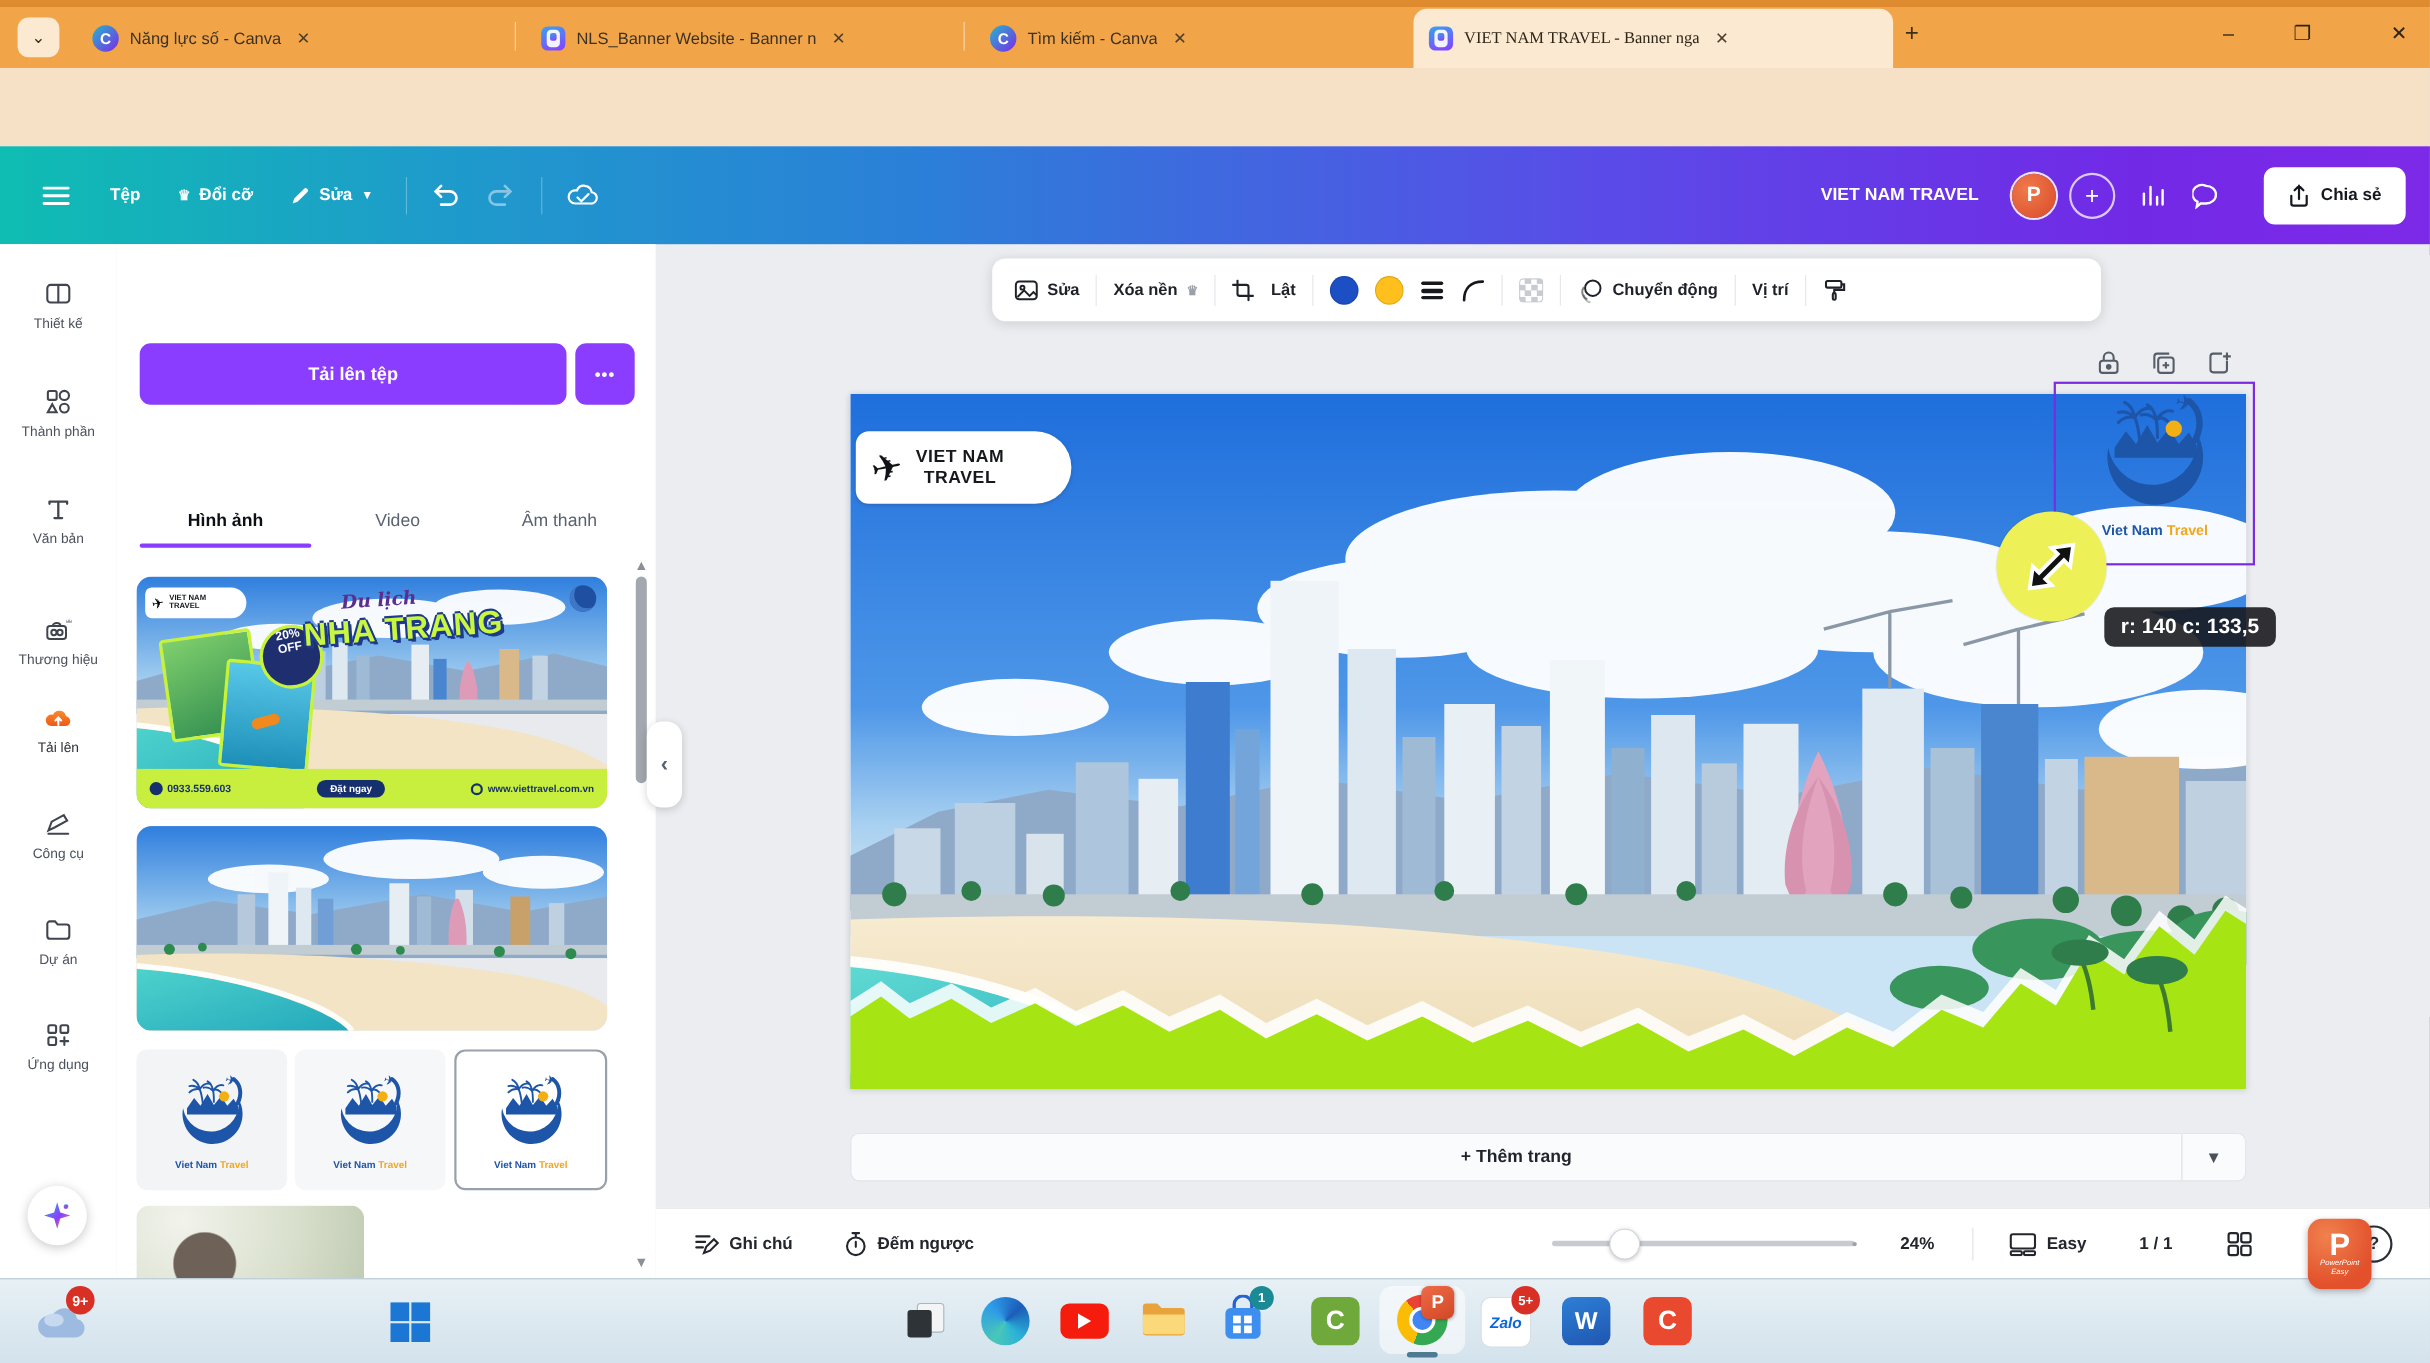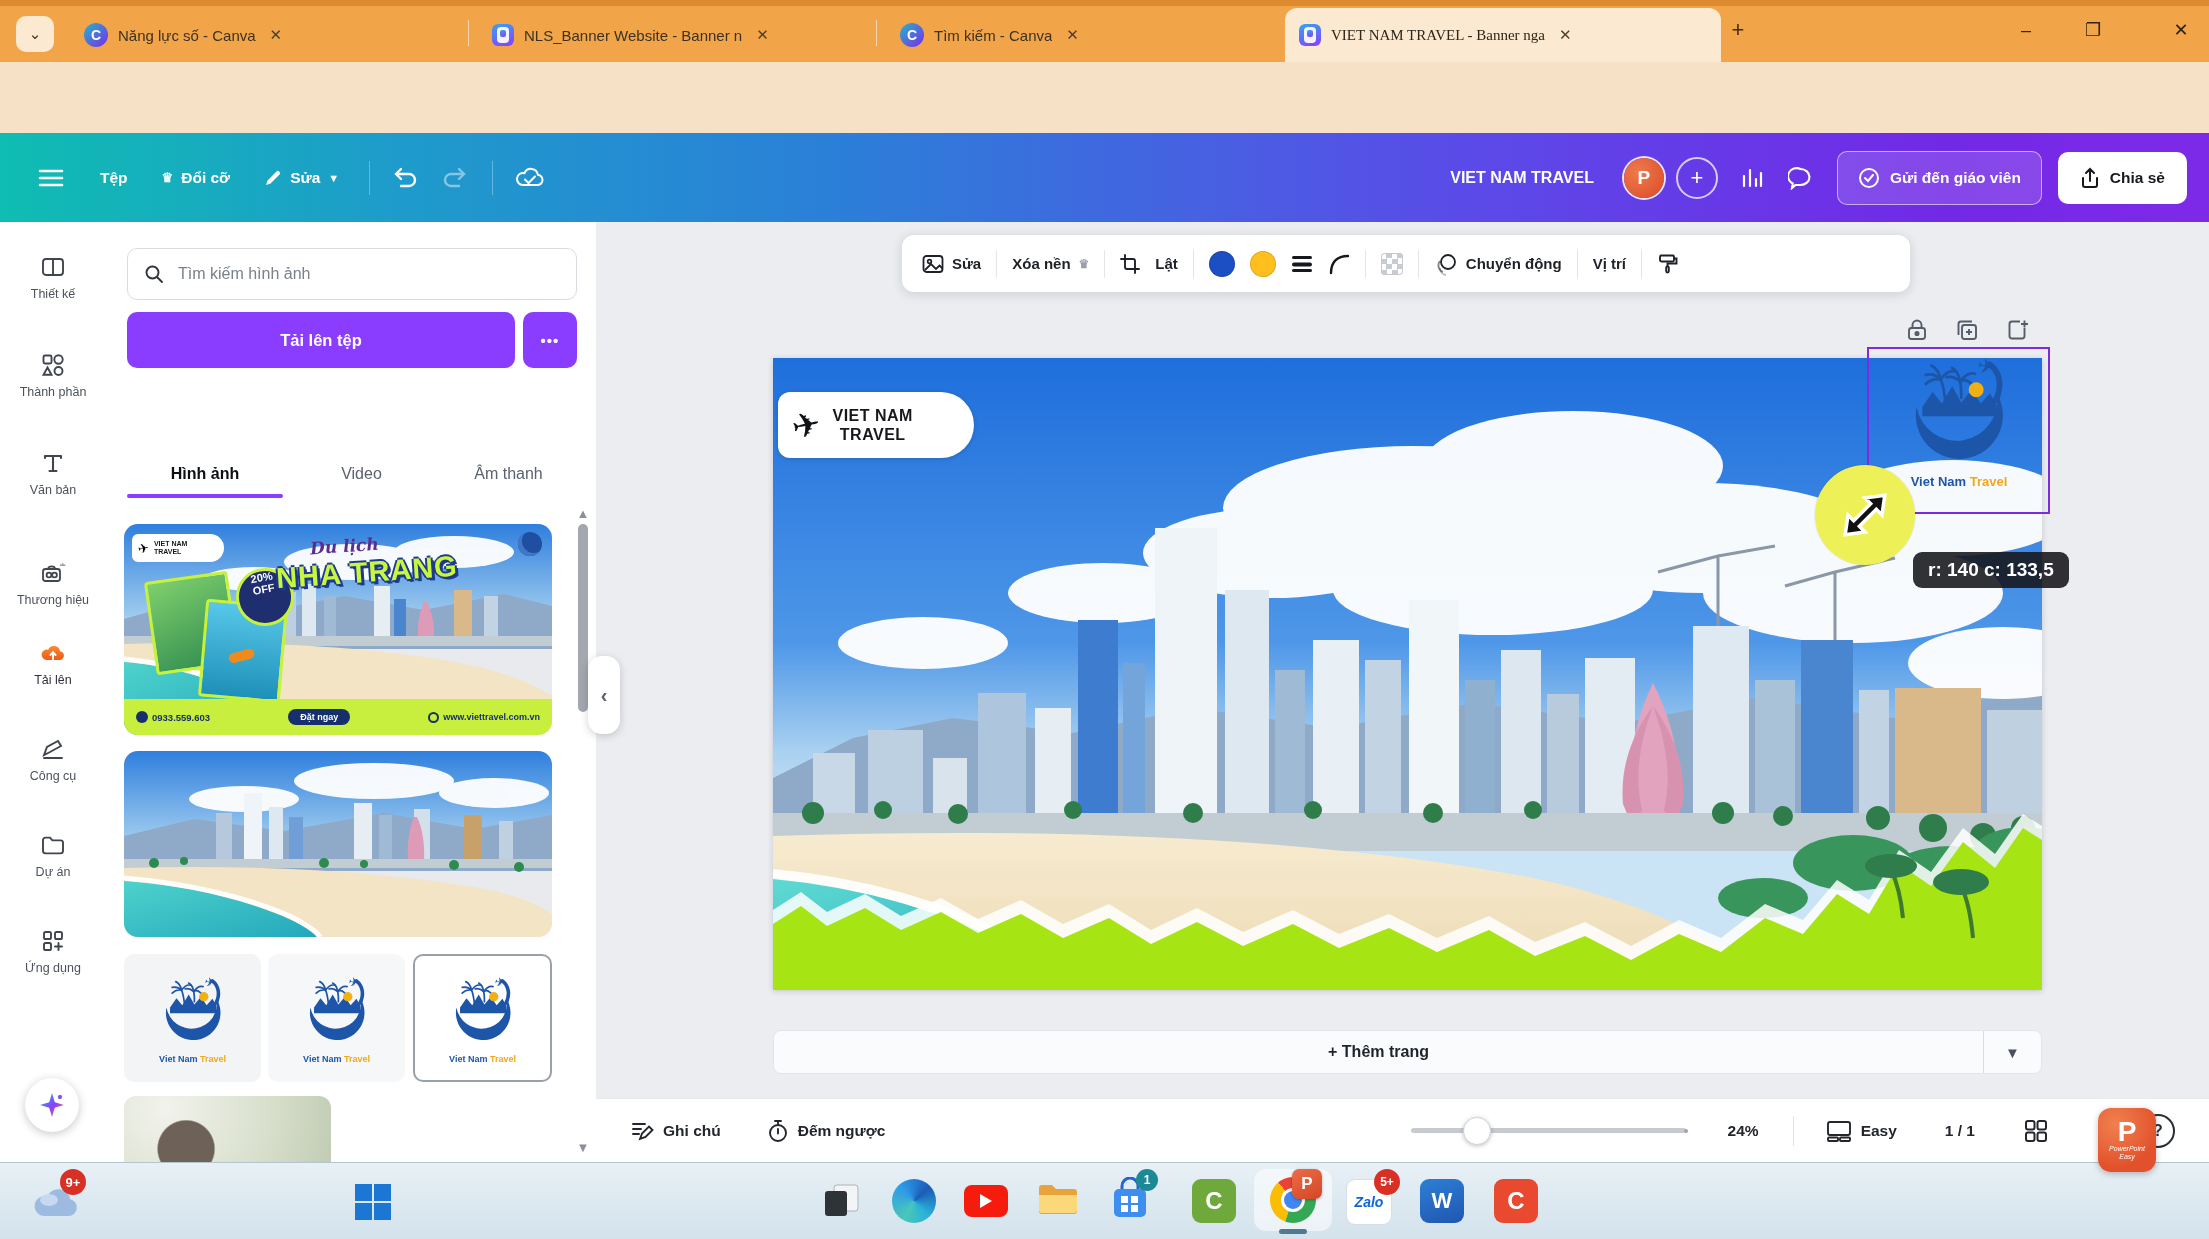--- a/index.html
+++ b/index.html
@@ -254,29 +254,20 @@
           <path d="M4,20 V10 M10,20 V4 M16,20 V13 M21,20 V7"></path>
         </svg>
     </span>
     <div style="width:24px"></div>
     <span class="hicon">
       <svg width="25" height="24" viewBox="0 0 25 24" fill="none" stroke="#fff" stroke-width="2.1">
           <path d="M12.5,3 a9,8 0 0 1 0,16 l-5,0 -3.5,3 0.8,-4.5 a8.5,8 0 0 1 7.7,-14.5 Z"></path>
         </svg>
     </span>
     <div style="width:24px"></div>
-    <span class="sendbtn">
-      <span>
-        <svg width="22" height="22" viewBox="0 0 22 22" fill="none" stroke="#fff" stroke-width="2">
-            <circle cx="11" cy="11" r="9"></circle>
-            <path d="M7,11 l3,3 5,-6" stroke-linecap="round"></path>
-          </svg>
-      </span>
-      <span>Gửi đến giáo viên</span>
-    </span>
     <div style="width:16px"></div>
     <span class="sharebtn">
       <span>
         <svg width="20" height="22" viewBox="0 0 20 22" fill="none" stroke="#15181E" stroke-width="2" stroke-linecap="round">
             <path d="M10,14 V2 M6,6 L10,2 L14,6 M3,11 v7 a2,2 0 0 0 2,2 h10 a2,2 0 0 0 2,-2 v-7"></path>
           </svg>
       </span>
       <span>Chia sẻ</span>
     </span>
     <div style="width:22px"></div>
@@ -346,29 +337,20 @@
     </div>
     <div class="abs flex aibtn">
       <svg width="28" height="28" viewBox="0 0 28 28">
           <path d="M14,2 L16.8,11.2 L26,14 L16.8,16.8 L14,26 L11.2,16.8 L2,14 L11.2,11.2 Z" fill="url(#aigrad)"></path>
           <circle cx="22" cy="6" r="2.2" fill="url(#aigrad)"></circle>
         </svg>
     </div>
   </div>
 
   <div class="abs panel"></div>
-  <div class="abs searchbox">
-    <span>
-      <svg width="20" height="20" viewBox="0 0 20 20" stroke="#30353D" stroke-width="1.9" fill="none">
-          <circle cx="8.5" cy="8.5" r="6"></circle>
-          <path d="M13,13 L18,18" stroke-linecap="round"></path>
-        </svg>
-    </span>
-    <input readonly="" placeholder="Tìm kiếm hình ảnh" style="">
-  </div>
   <div class="abs flex upbtn">
       <span>Tải lên tệp</span>
     </div>
   <div class="abs flex morebtn">
       <span>•••</span>
     </div>
   <div class="abs flex ptab on" style="left:127px;width:156px;">
       <span>Hình ảnh</span>
     </div>
   <div class="abs flex ptab" style="left:283px;width:157px;">

